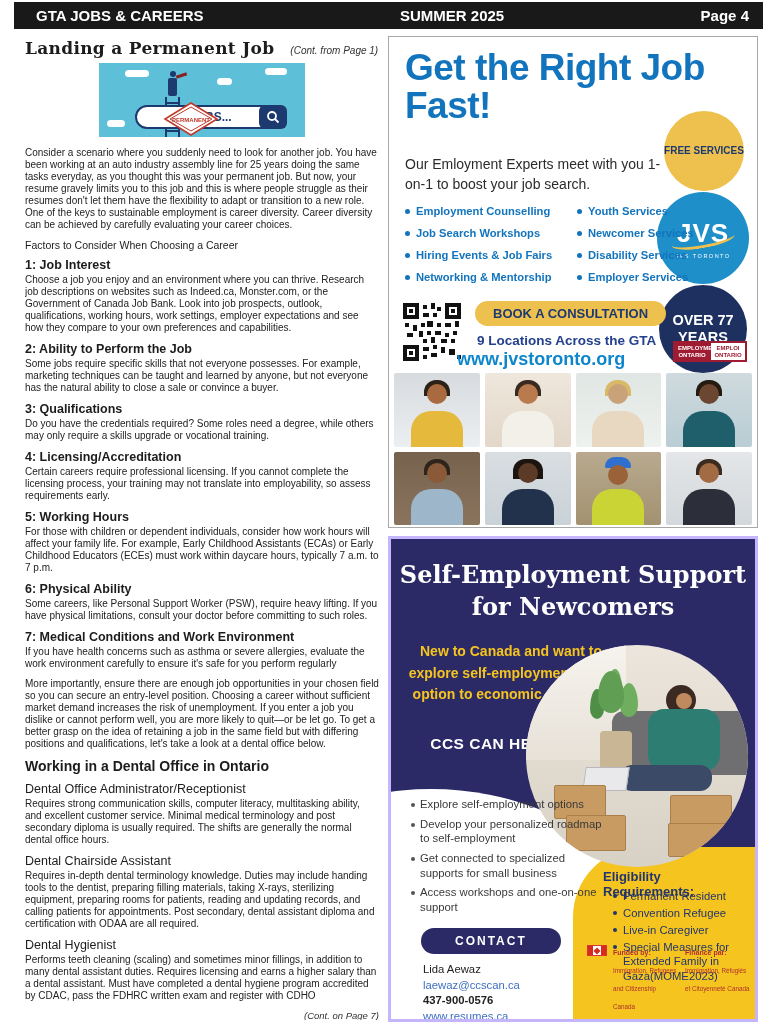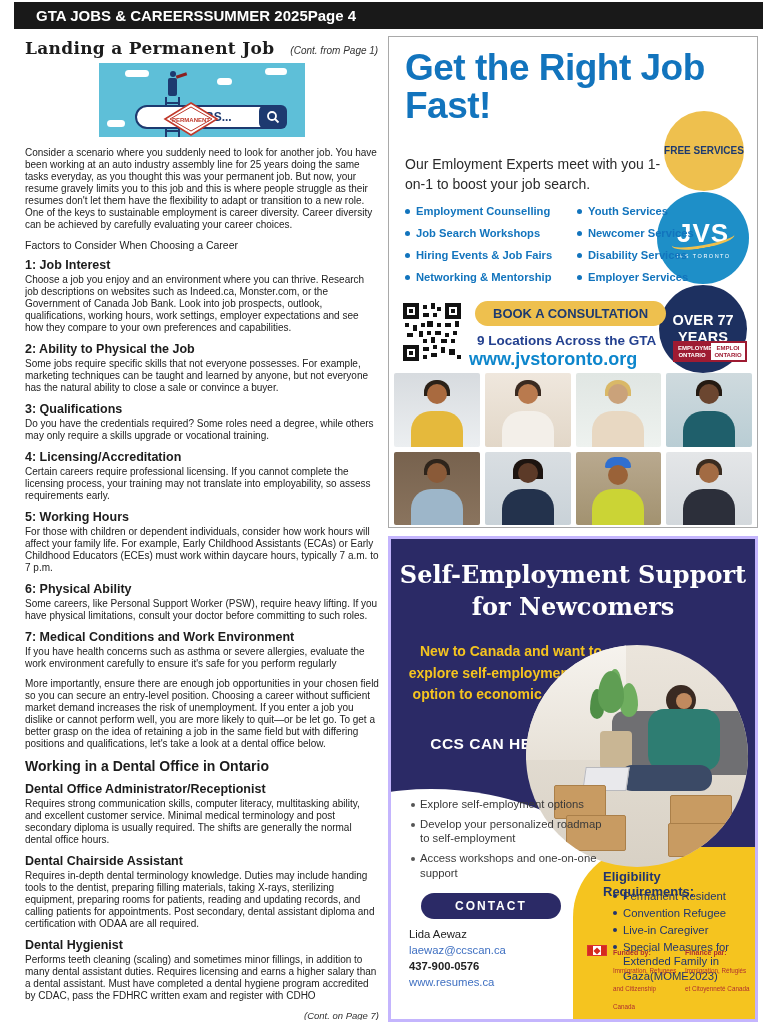--- a/index.html
+++ b/index.html
@@ -2,33 +2,33 @@
 <html><head>
 <meta charset="utf-8">
 <style>
   * { margin:0; padding:0; box-sizing:border-box; }
   html,body { background:#ffffff; }
   .page { position:relative; width:768px; height:1024px; background:#fff; overflow:hidden;
           font-family:"Liberation Sans", sans-serif; color:#1c1c1c; }
 
   
   .topbar { position:absolute; left:14px; right:5px; top:2px; height:27px; background:#191919;
-            color:#fff; display:flex; align-items:center; justify-content:flex-start;
+            color:#fff; display:flex; align-items:center; justify-content:space-between;
             padding:0 14px 0 22px; font-weight:bold; font-size:15px; }
 
   
   .article { position:absolute; left:25px; top:38px; width:354px; height:982px; overflow:hidden; }
   .title-row { display:flex; align-items:baseline; }
   .art-title { font-family:"DejaVu Serif", serif; font-size:17px; font-weight:bold; letter-spacing:.3px; }
   .cont-from { font-style:italic; font-size:10px; margin-left:16px; color:#333; }
   .article p.body { font-size:10px; line-height:1.2; margin:0 0 8px; color:#222; }
   .factors { font-size:10.5px; margin:0 0 7px; }
   .sec-h { font-size:12.5px; font-weight:bold; margin:0 0 2px; }
   .dental-h { font-size:14px; font-weight:bold; margin:3px 0 8px; }
-  .role-h { font-size:12.5px; font-weight:bold; margin:0 0 2px; }
+  .role-h { font-size:12.5px; font-weight:normal; margin:0 0 2px; }
   .cont-on { font-style:italic; font-size:9.5px; text-align:right; color:#333; margin-top:2px; }
 
   
   .illus { position:relative; width:206px; height:74px; background:#5ebfd8; margin:5px auto 10px; overflow:hidden; }
   .cl { position:absolute; background:#fff; border-radius:8px; height:7px; }
   .cl1{ width:24px; left:26px; top:7px; } .cl2{ width:15px; left:118px; top:15px; }
   .cl3{ width:22px; right:18px; top:5px; } .cl4{ width:18px; left:8px; bottom:10px; }
   .cl5{ width:16px; right:34px; bottom:16px; }
   .ladder { position:absolute; left:66px; top:34px; width:15px; height:40px;
             border-left:2px solid #1d3a70; border-right:2px solid #1d3a70;
@@ -61,21 +61,21 @@
   .c-years { right:10px; top:248px; width:88px; height:88px; background:#1d3060;
              color:#fff; font-weight:bold; font-size:14.5px; line-height:1.2; }
   .svc { position:absolute; top:168px; list-style:none; }
   .svc-1 { left:16px; width:168px; } .svc-2 { left:188px; width:160px; }
   .svc li { color:#1274bd; font-weight:bold; font-size:11.2px; margin-bottom:10px; padding-left:11px; position:relative; }
   .svc li::before { content:""; position:absolute; left:0; top:4px; width:5px; height:5px; border-radius:50%; background:#1274bd; }
   .qr { position:absolute; left:14px; top:266px; width:58px; height:58px; }
   .cta { position:absolute; left:86px; top:264px; background:#eec04e; color:#1d3a70; font-weight:bold;
          font-size:13px; padding:5px 18px; border-radius:14px; border:none; cursor:pointer; }
   .locations { position:absolute; left:88px; top:296px; color:#23408f; font-weight:bold; font-size:13.5px; }
-  .website { position:absolute; left:80px; top:312px; color:#0d86cc; font-weight:bold; font-size:18px; text-decoration:none; }
+  .website { position:absolute; left:68px; top:312px; color:#0d86cc; font-weight:bold; font-size:18px; text-decoration:none; }
   .eo { position:absolute; right:10px; top:304px; display:flex; background:#9e1b32; padding:2px; }
   .eo span { font-size:6px; font-weight:bold; line-height:1.1; padding:2px 3px; text-align:center; width:34px; }
   .eo-en { background:#9e1b32; color:#fff; }
   .eo-fr { background:#fff; color:#9e1b32; margin-left:2px; }
   .photos { position:absolute; left:5px; right:5px; top:336px; height:152px;
             display:grid; grid-template-columns:repeat(4,1fr); grid-template-rows:1fr 1fr; gap:5px; }
   .photo { position:relative; overflow:hidden; border-radius:2px; }
   .p-head { position:absolute; left:50%; transform:translateX(-50%); top:11px; width:20px; height:20px; border-radius:50%; }
   .p-hair { position:absolute; left:50%; transform:translateX(-50%); top:7px; width:26px; height:16px; border-radius:12px 12px 0 0; }
   .p-body { position:absolute; left:50%; transform:translateX(-50%); bottom:0; width:52px; height:36px; border-radius:20px 20px 0 0; }
@@ -126,21 +126,21 @@
                 transform:translate(-50%,-50%) rotate(45deg); }
   .fund-col { width:66px; }
   .fund-lab { color:#b03030; font-weight:bold; font-size:7px; margin-bottom:2px; }
   .fund-txt { color:#b03030; font-size:6.3px; line-height:1.25; }
   .ccs-left { position:absolute; left:18px; top:258px; width:196px; }
   .ccs-b { list-style:none; }
   .ccs-b li { color:#3a3a3a; font-size:11.3px; line-height:1.3; margin-bottom:5px; padding-left:11px; position:relative; }
   .ccs-b li::before { content:""; position:absolute; left:2px; top:6px; width:4px; height:4px; border-radius:50%; background:#555; }
   .contact-pill { display:inline-block; margin:8px 0 8px 12px; background:#2b2a66; color:#fff; font-weight:bold;
                   font-size:12px; letter-spacing:2px; padding:6px 34px; border-radius:16px; border:none; cursor:pointer; }
-  .cinfo { font-size:11.3px; line-height:1.4; }
+  .cinfo { margin-left:14px; font-size:11.3px; line-height:1.4; }
   .cinfo .nm { color:#222; } .cinfo a { color:#3e6fc1; text-decoration:none; display:block; }
   .cinfo .ph { color:#222; font-weight:bold; }
 </style>
 </head>
 <body>
 
 <div class="page">
 
   <div class="topbar">
     <span>GTA JOBS &amp; CAREERS</span>
@@ -178,21 +178,21 @@
             </svg>
         </span>
       </div>
     </div>
 
     <p class="body">Consider a scenario where you suddenly need to look for another job. You have been working at an auto industry assembly line for 25 years doing the same tasks everyday, as you thought this was your permanent job. But now, your resume gravely limits you to this job and this is where people struggle as their resumes don't let them have the flexibility to adapt or transition to a new role. One of the keys to sustainable employment is career diversity. Career diversity can be achieved by carefully evaluating your career choices.</p>
     <p class="factors">Factors to Consider When Choosing a Career</p>
 
     <div class="sec-h">1:  Job Interest</div>
     <p class="body">Choose a job you enjoy and an environment where you can thrive. Research job descriptions on websites such as Indeed.ca, Monster.com, or the Government of Canada Job Bank. Look into job prospects, outlook, qualifications, working hours, work settings,  employer expectations and see how they compare to your own preferences and capabilities.</p>
-    <div class="sec-h">2:  Ability to Physical the Job</div>
+    <div class="sec-h">2:  Ability to Perform the Job</div>
     <p class="body">Some jobs require specific skills that not everyone possesses. For example, marketing techniques can be taught and learned by anyone, but not everyone has the natural ability to close a sale or convince a buyer.</p>
     <div class="sec-h">3:  Qualifications</div>
     <p class="body">Do you have the credentials required? Some roles need a degree, while others may only require a skills upgrade or vocational training.</p>
     <div class="sec-h">4: Licensing/Accreditation</div>
     <p class="body">Certain careers require professional licensing. If you cannot complete the licensing process, your training may not translate into employability, so assess requirements early.</p>
     <div class="sec-h">5:  Working Hours</div>
     <p class="body">For those with children or dependent individuals, consider how work hours will affect your family life. For example, Early Childhood Assistants (ECAs) or Early Childhood Educators (ECEs) must work within daycare hours, typically 7 a.m. to 7 p.m.</p>
     <div class="sec-h">6:  Physical Ability</div>
     <p class="body">Some careers, like Personal Support Worker (PSW), require heavy lifting. If you have physical limitations, consult your doctor before committing to such roles.</p>
     <div class="sec-h">7:  Medical Conditions and Work Environment</div>
@@ -379,20 +379,21 @@
       <div class="sc-box sc-b1"></div>
       <div class="sc-box sc-b2"></div>
       <div class="sc-box sc-b3"></div>
       <div class="sc-box sc-b4"></div>
     </div>
 
     <div class="ccs-left">
       <ul class="ccs-b">
         <li>Explore self-employment options</li>
         <li>Develop your personalized roadmap to self-employment</li>
+        <li>Get connected to specialized supports for small business</li>
         <li>Access workshops and one-on-one support</li>
       </ul>
       <button class="contact-pill">CONTACT</button>
       <div class="cinfo">
         <span class="nm">Lida Aewaz</span>
         <a href="#">laewaz@ccscan.ca</a>
         <span class="ph">437-900-0576</span>
         <a href="#">www.resumes.ca</a>
       </div>
       

